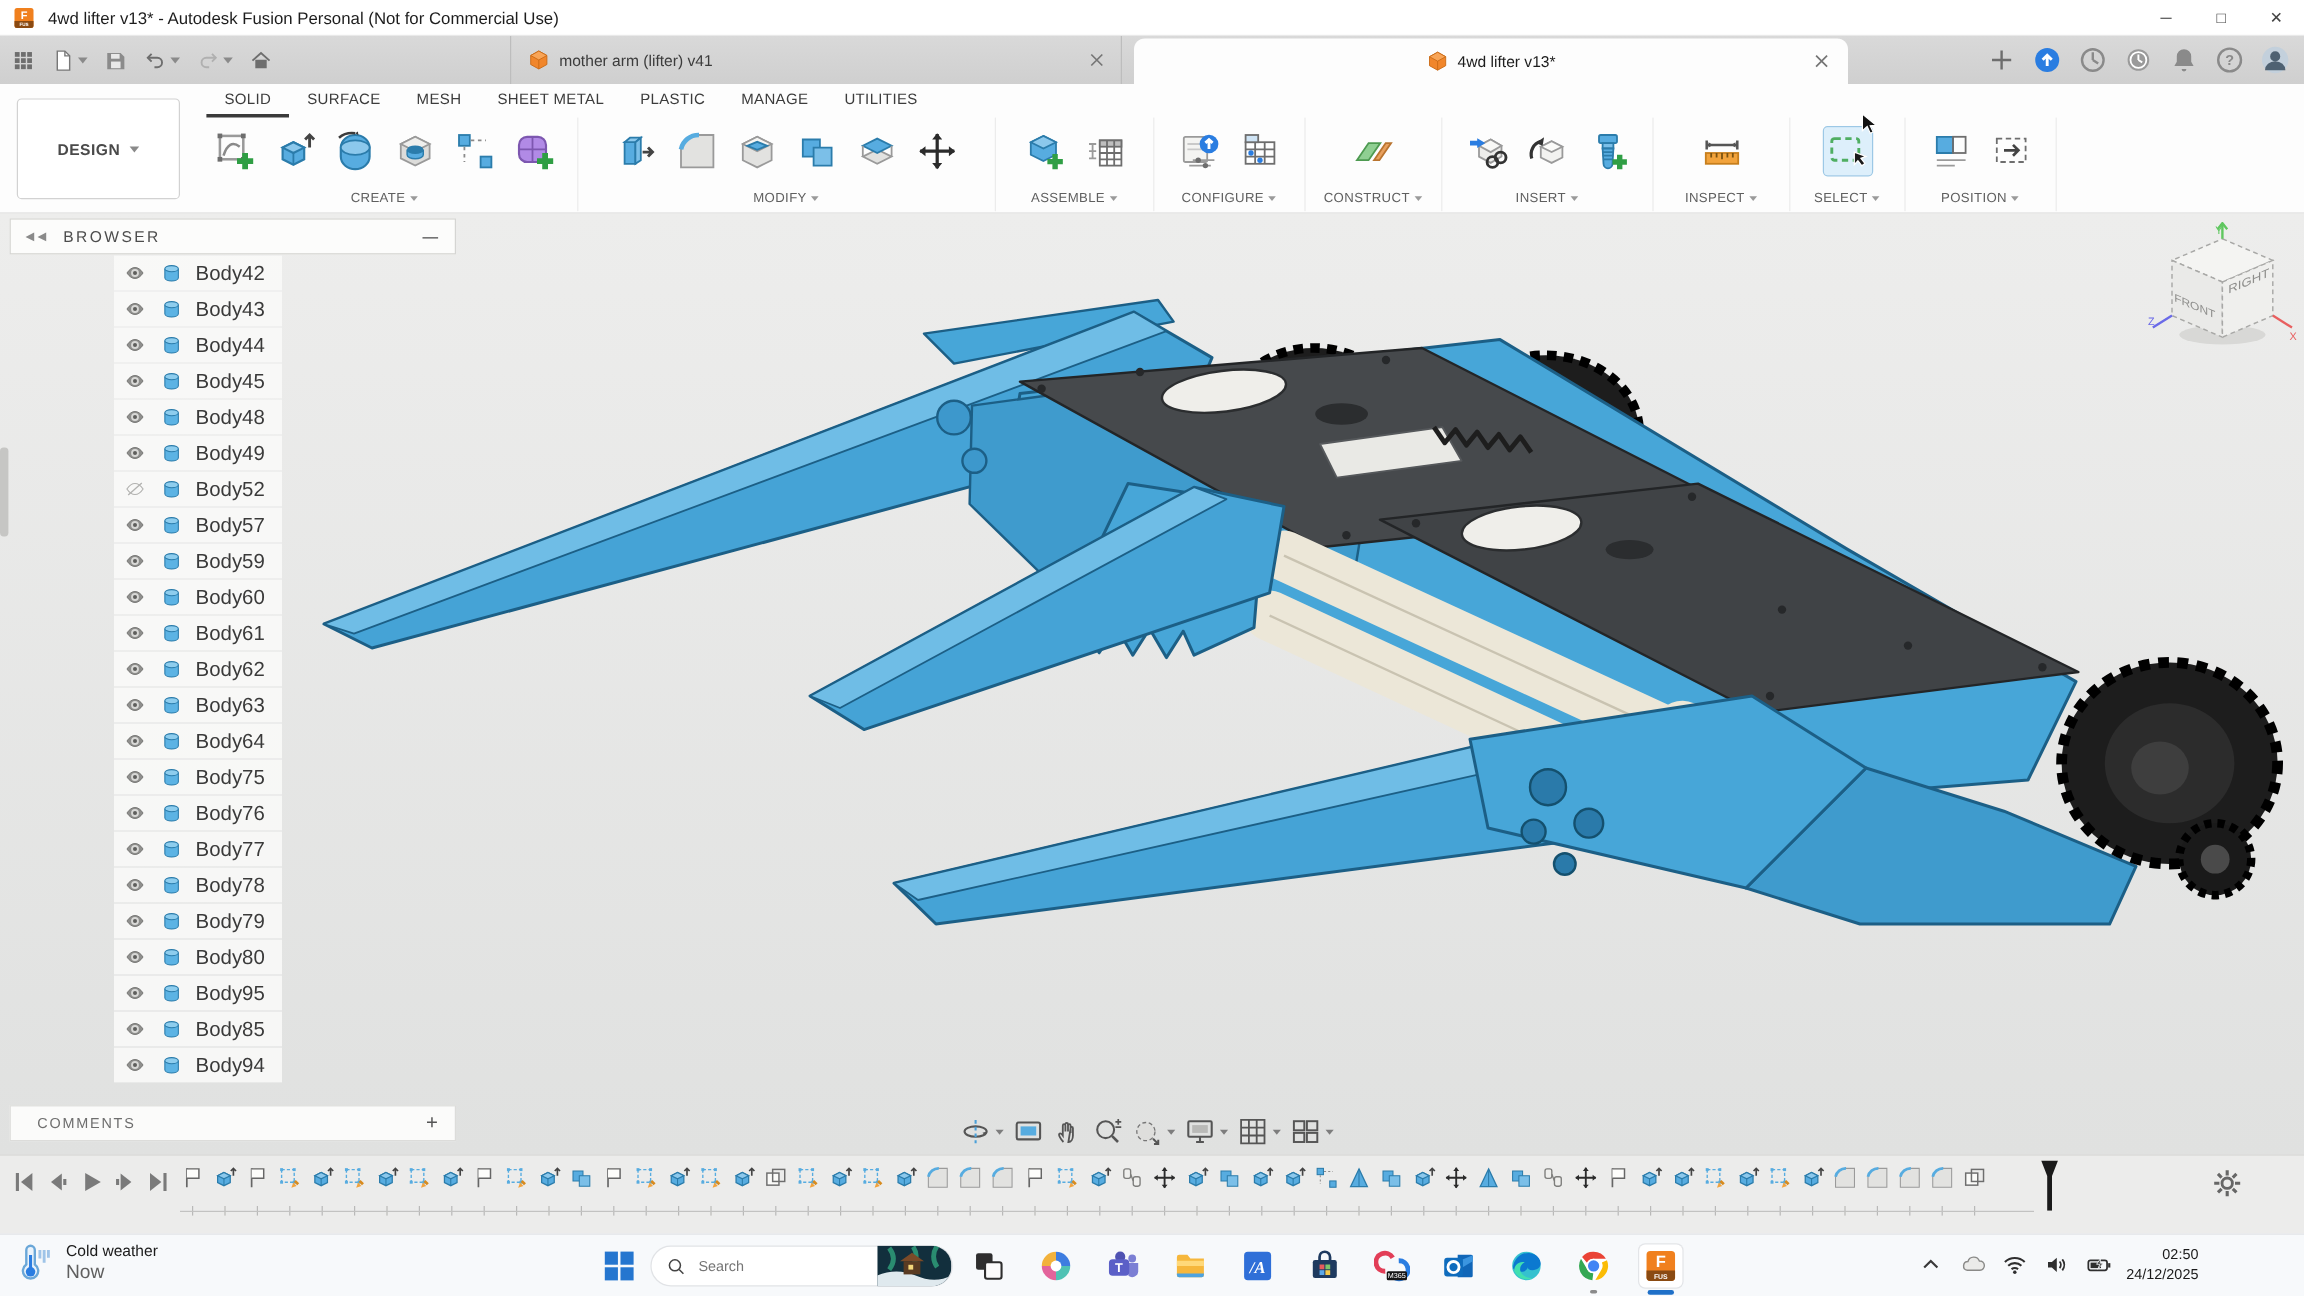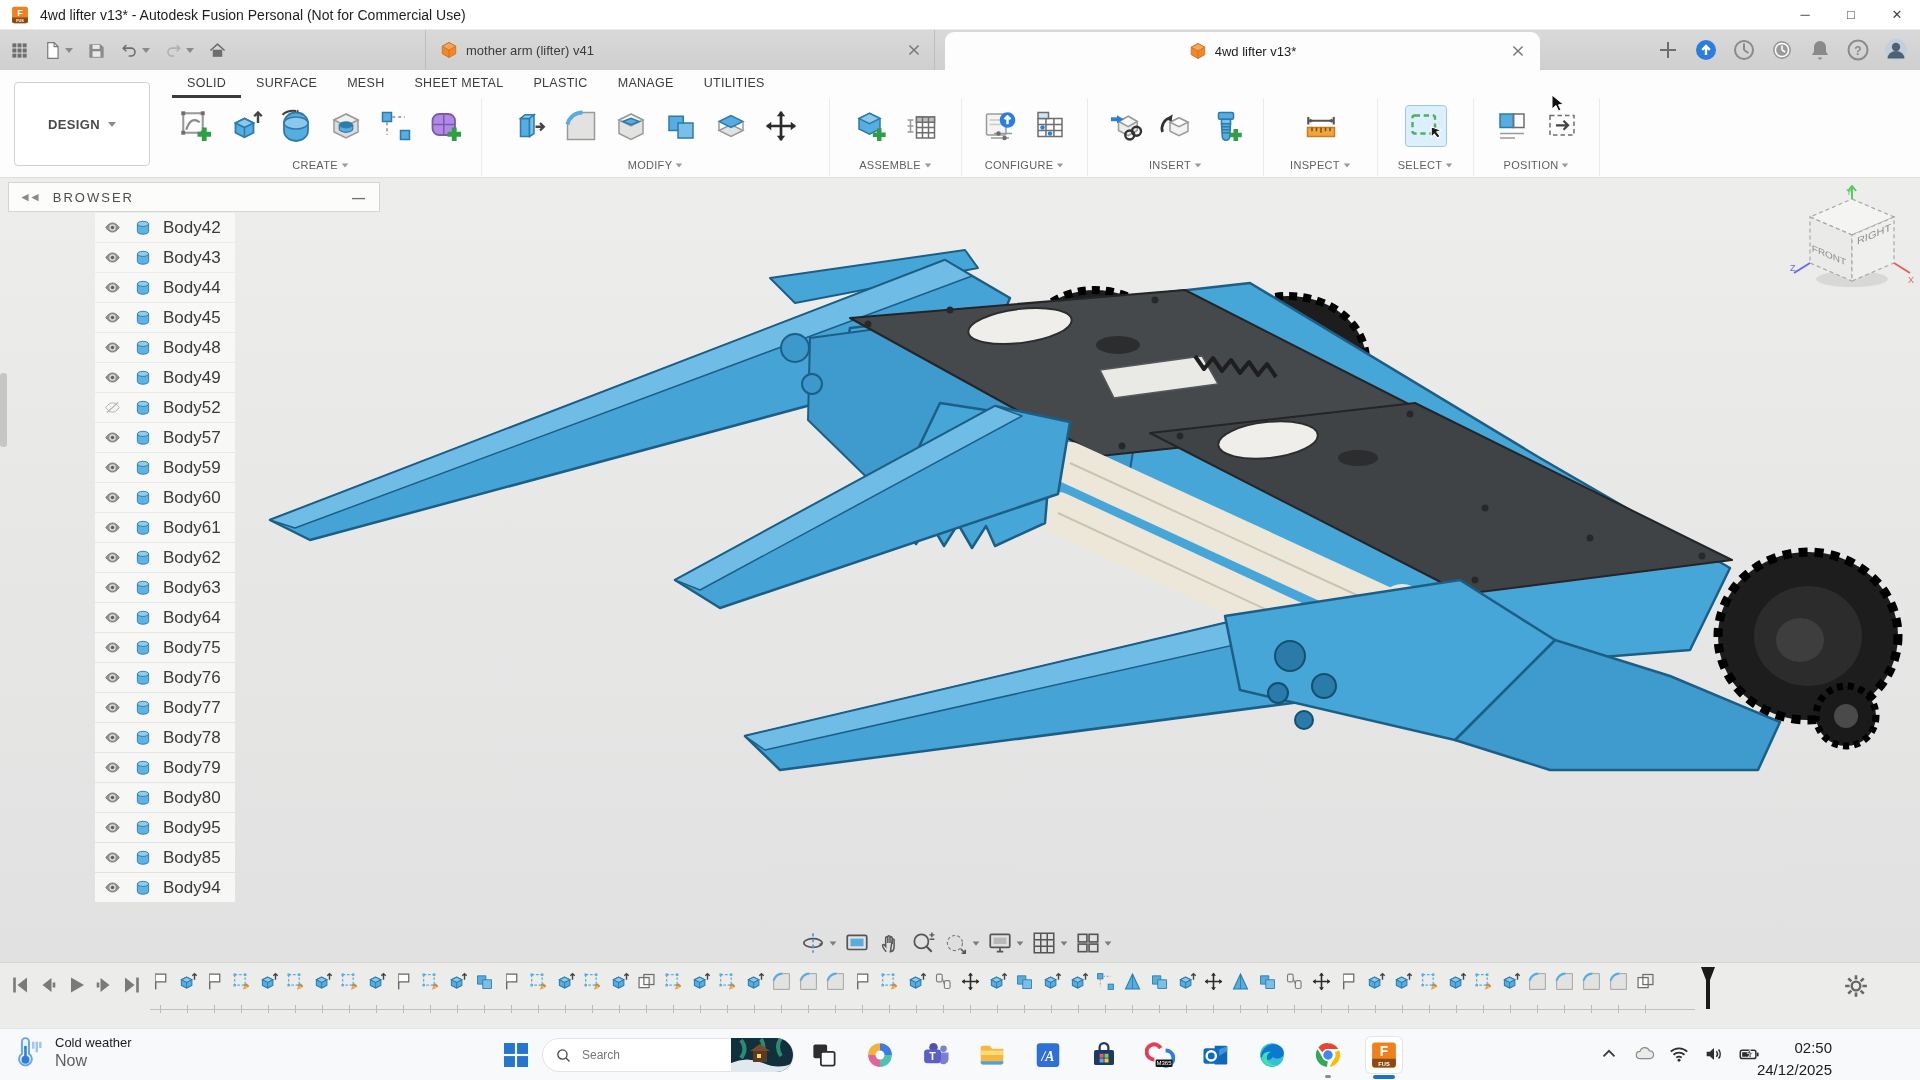--- a/index.html
+++ b/index.html
@@ -93,21 +93,21 @@
   #search-pill input { border:none; outline:none; background:transparent; font-size:12px; color:#444; width:130px; margin-left:10px; font-family:"Liberation Sans",sans-serif; }
   #search-pill .scene { margin-left:auto; width:62px; height:34px; border-radius:0 17px 17px 0; overflow:hidden; }
   #task-apps { position:absolute; left:806px; top:8px; display:flex; gap:20px; }
   .appbtn { position:relative; width:36px; height:36px; display:flex; align-items:center; justify-content:center; border-radius:5px; }
   .appbtn svg { width:30px; height:30px; }
   .appbtn.active { background:#ffffff; box-shadow:0 0 0 1px #e3e5e8; }
   .run-dot { position:absolute; left:50%; transform:translateX(-50%); bottom:-5px; width:6px; height:3px; border-radius:2px; background:#8b8b8b; }
   .run-pill { position:absolute; left:50%; transform:translateX(-50%); bottom:-6px; width:22px; height:4px; border-radius:2px; background:#1f70c8; }
   #tray { position:absolute; left:1598px; top:14px; display:flex; gap:13px; align-items:center; }
   #tray svg { width:22px; height:22px; }
-  #clock { position:absolute; right:88px; top:8px; text-align:right; font-size:15px; color:#1b1b1b; line-height:1.45; }
+  #clock { position:absolute; right:88px; top:8px; text-align:right; font-size:12px; color:#1b1b1b; line-height:1.45; }
 </style>
 </head>
 <body>
 
 <div id="app">
 
   <div class="abs" id="titlebar">
     <span class="logo">
         <svg viewBox="0 0 24 24" width="100%" height="100%">
           <rect x="2.5" y="2" width="19" height="20" rx="2.5" fill="#f0801e"></rect>
@@ -415,20 +415,34 @@
                 <circle cx="7" cy="13" r="1.5" fill="#2a7de1"></circle>
                 <circle cx="12" cy="17" r="1.5" fill="#2a7de1"></circle>
               </svg>
             </div>
           </div>
           <div class="rlabel">
             <span>CONFIGURE</span>
             <span class="caret"></span>
           </div>
         </div>
+        <div class="rgroup" style="width: 114px;">
+          <div class="ricons">
+            <div class="ricon">
+              <svg viewBox="0 0 24 24">
+                <path d="M2.5 17 L9 7.5 h6.5 L9 17z" fill="#8fcf92" stroke="#4d9a51"></path>
+                <path d="M12 17 L18.5 7.5 h3 L15 17z" fill="#e8a05e" stroke="#b9742f"></path>
+              </svg>
+            </div>
+          </div>
+          <div class="rlabel">
+            <span>CONSTRUCT</span>
+            <span class="caret"></span>
+          </div>
+        </div>
         <div class="rgroup" style="width: 176px;">
           <div class="ricons">
             <div class="ricon">
               <svg viewBox="0 0 24 24">
                 <path d="M7 9 L13.5 5.5 l6 3.5 v6 L13.5 18.5 7 15z" fill="#ececea" stroke="#9a9a9a"></path>
                 <path d="M13.5 5.5 L19.5 9 13.5 12.5 7 9z" fill="#f8f8f6" stroke="#9a9a9a"></path>
                 <path d="M2 7.5 h5" stroke="#2a7de1" stroke-width="2.6" fill="none"></path>
                 <path d="M6 4.8 L10.5 7.5 6 10.2z" fill="#2a7de1"></path>
                 <circle cx="14.5" cy="18" r="3" fill="none" stroke="#333" stroke-width="1.6"></circle>
                 <circle cx="19" cy="15.5" r="3" fill="none" stroke="#333" stroke-width="1.6"></circle>
@@ -894,20 +908,24 @@
             <svg viewBox="0 0 24 24" class="r-cyl">
               <path d="M4.5 6.5 v10.2 c0 2 3.3 3.6 7.5 3.6 s7.5 -1.6 7.5 -3.6 V6.5" fill="#5cb3e4" stroke="#2b7cab" stroke-width="1.2"></path>
               <ellipse cx="12" cy="6.5" rx="7.5" ry="3.4" fill="#8ecdee" stroke="#2b7cab" stroke-width="1.2"></ellipse>
             </svg>
             <span class="r-name">Body94</span>
           </div>
         </div>
     </div>
     <div id="browser-scroll"></div>
 
+    <div id="comments-bar">
+      <span class="clabel">COMMENTS</span>
+      <span class="cplus">+</span>
+    </div>
 
     <div id="navbar">
         <div class="navbtn">
           <svg viewBox="0 0 24 24">
             <ellipse cx="12" cy="12" rx="8.5" ry="4" fill="none" stroke="#555" stroke-width="1.6"></ellipse>
             <path d="M20.5 12 l-1.2 3 -2 -2.2z" fill="#555"></path>
             <path d="M12 3 v18" stroke="#4aa0d8" stroke-width="1.6" stroke-dasharray="3 2.2" fill="none"></path>
           </svg>
           <span class="caret"></span>
         </div>

